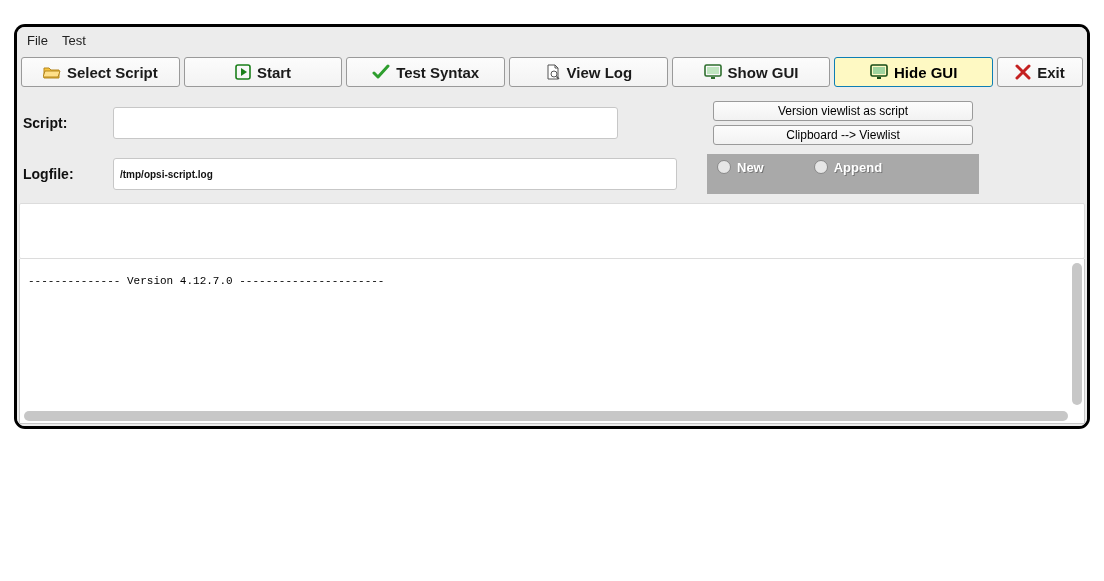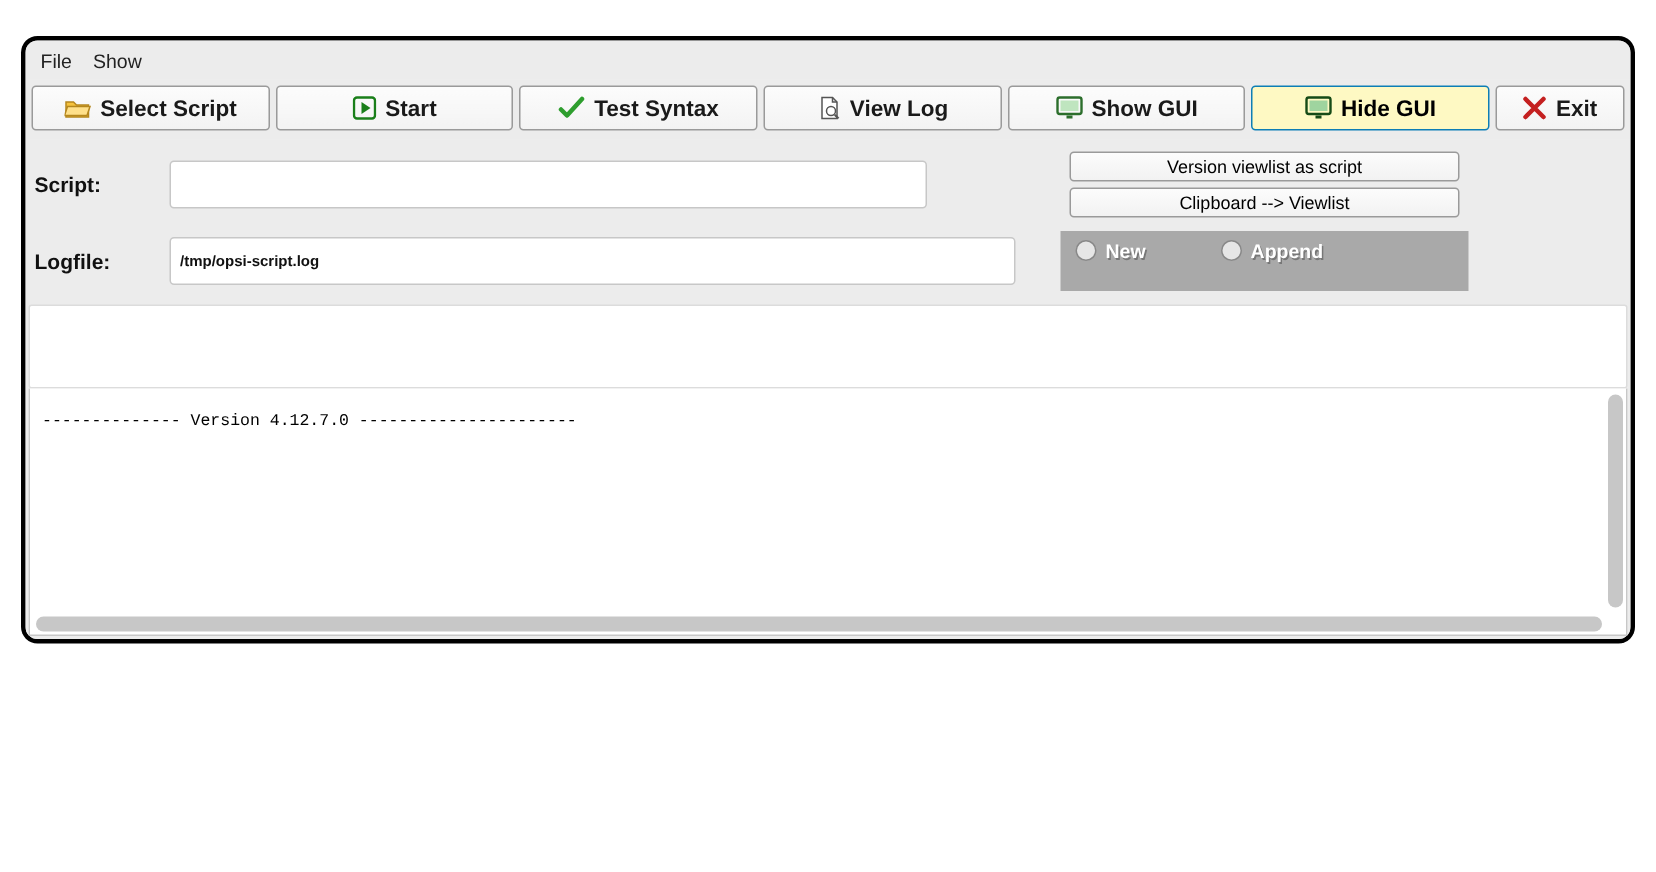--- a/index.html
+++ b/index.html
@@ -193,21 +193,21 @@
   
   svg { display: block; }
 </style>
 </head>
 <body>
 
 <div class="window">
 
   <div class="menubar">
     <span>File</span>
-    <span>Show</span>
+    <span>Test</span>
   </div>
 
   <div class="toolbar">
     <div class="tbtn">
       <span>
         <svg width="18" height="14" viewBox="0 0 18 14">
             <path d="M1 3h5l2 2h8v8H1z" fill="#f6c23d" stroke="#b5871e"></path>
             <path d="M2 6h15l-2 6H0z" fill="#ffe08a" stroke="#b5871e"></path>
           </svg>
       </span>

